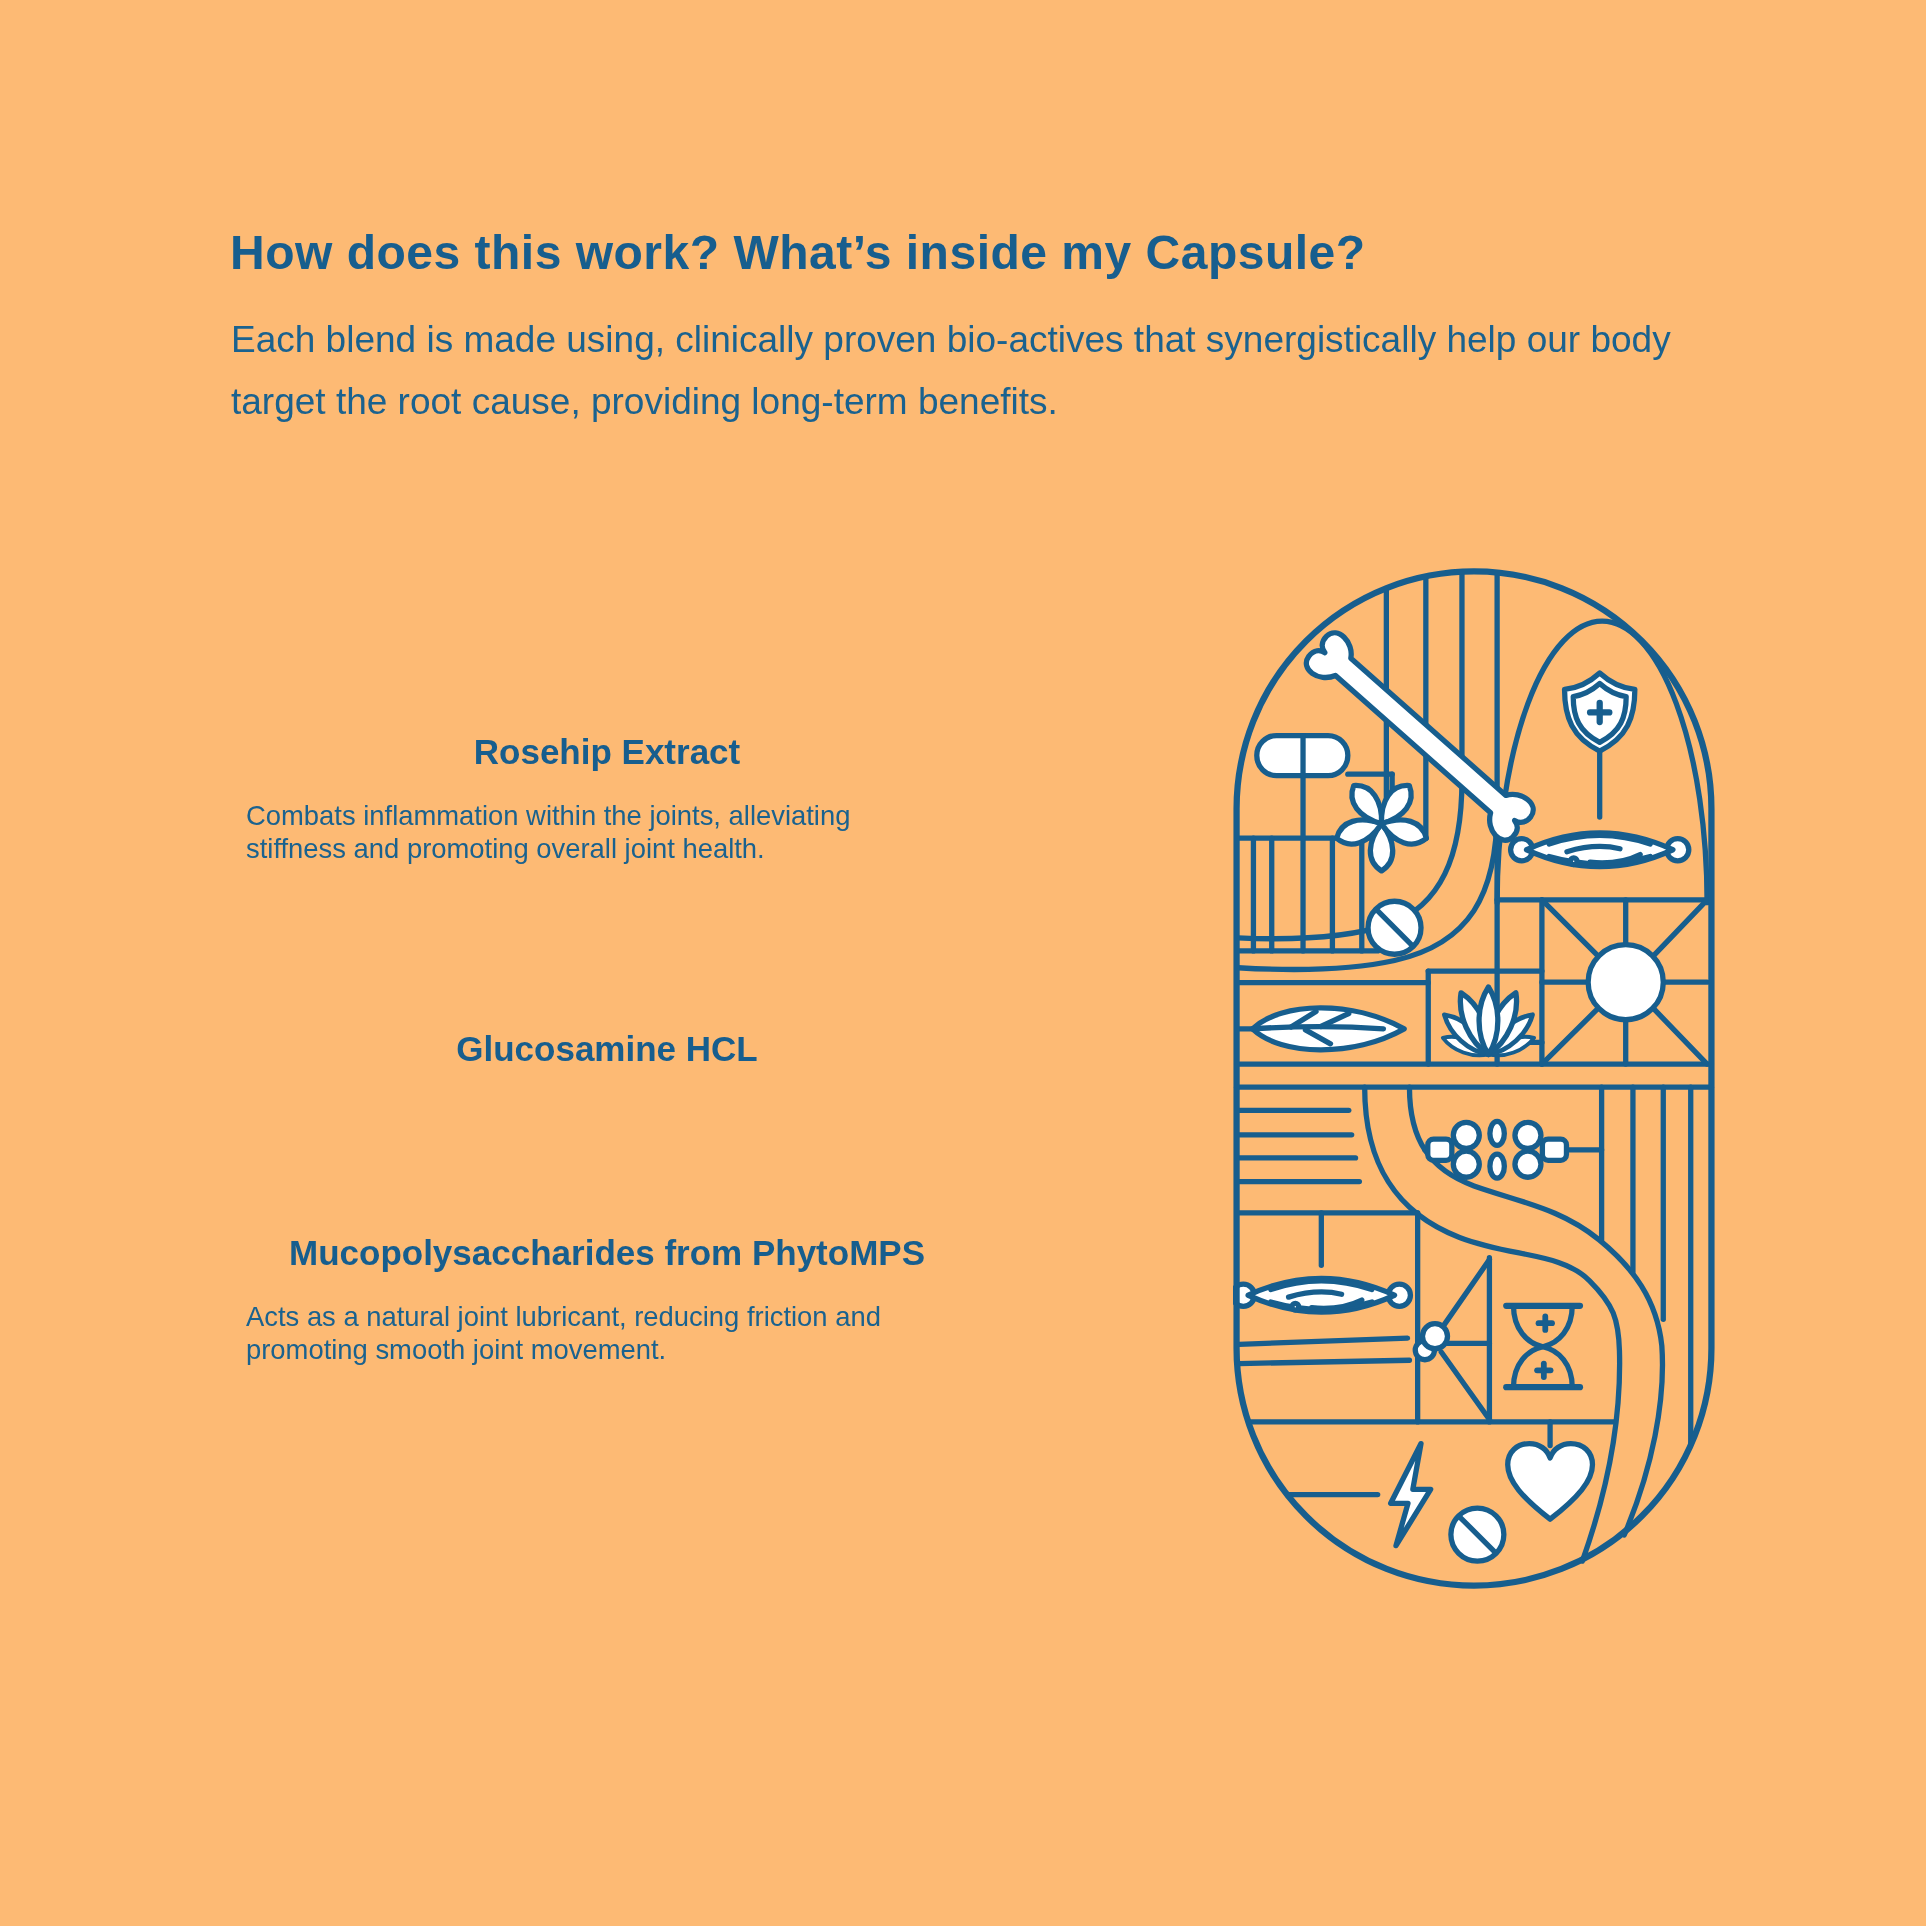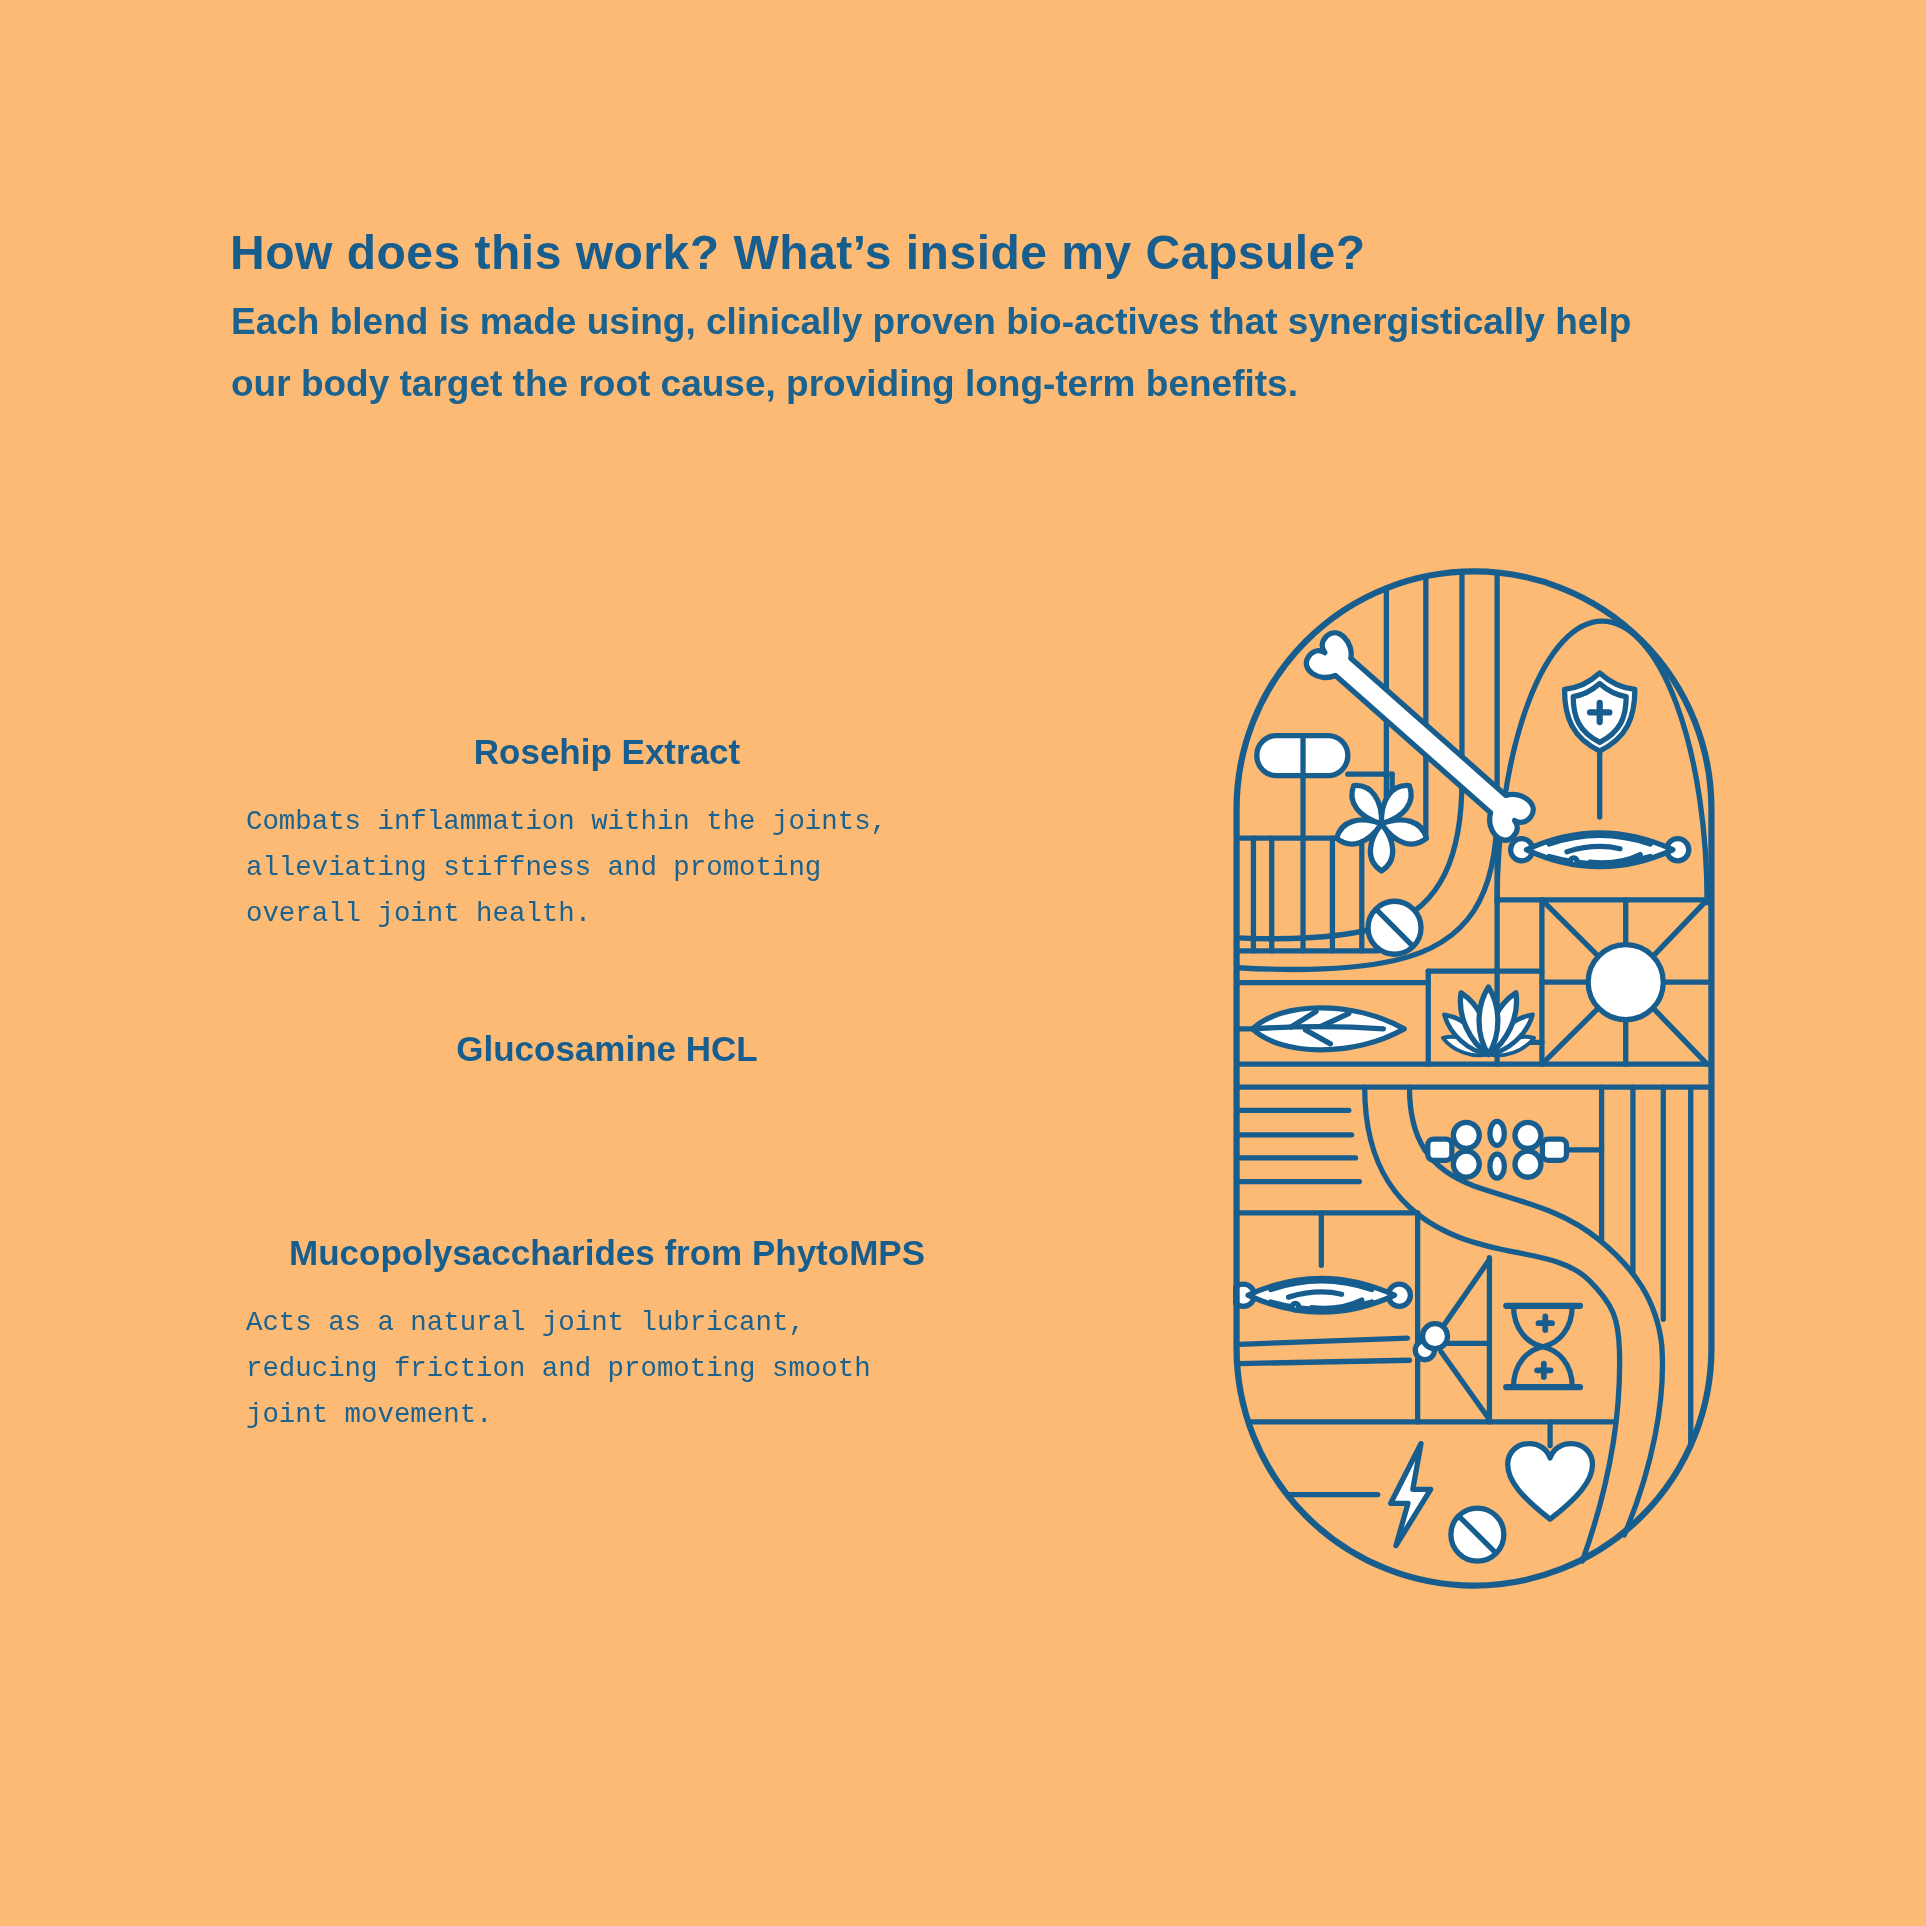--- a/index.html
+++ b/index.html
@@ -5,27 +5,27 @@
   html,body{margin:0;padding:0;background:#ffffff;}
   #canvas{
     position:relative;width:1926px;height:1926px;background:#fdba74;overflow:hidden;
     font-family:"Liberation Sans", sans-serif;color:#175E8E;
   }
   .title{
     position:absolute;left:230px;top:225px;font-size:48px;font-weight:bold;
     letter-spacing:0.5px;white-space:nowrap;color:#175E8E;
   }
   .subtitle{
-    position:absolute;left:231px;top:291px;width:1449px;font-size:37px;
-    line-height:62px;font-weight:bold;color:#1A628F;
+    position:absolute;left:231px;top:309px;width:1449px;font-size:37px;
+    line-height:62px;font-weight:normal;color:#1A628F;
   }
   .ingredient{position:absolute;left:246px;width:722px;}
   .ingredient h3{margin:0;font-size:35px;font-weight:bold;line-height:39px;color:#175E8E;text-align:center;}
-  .ingredient p{margin:28px 0 0 0;font-size:27.4px;line-height:46px;font-weight:normal;
-    max-width:703px;color:#1A628F;font-family:Liberation Mono, monospace;}
+  .ingredient p{margin:28px 0 0 0;font-size:27.4px;line-height:33px;font-weight:normal;
+    max-width:703px;color:#1A628F;}
   .ingredient p.narrow{max-width:578px;}
   #ing-0{top:732px;}
   #ing-1{top:985px;margin-top:44px;}
   #ing-2{top:1233px;}
   .capsule-wrap{position:absolute;left:1233px;top:568px;width:482px;height:1021px;}
   svg{display:block;}
 </style>
 </head>
 <body>
 

